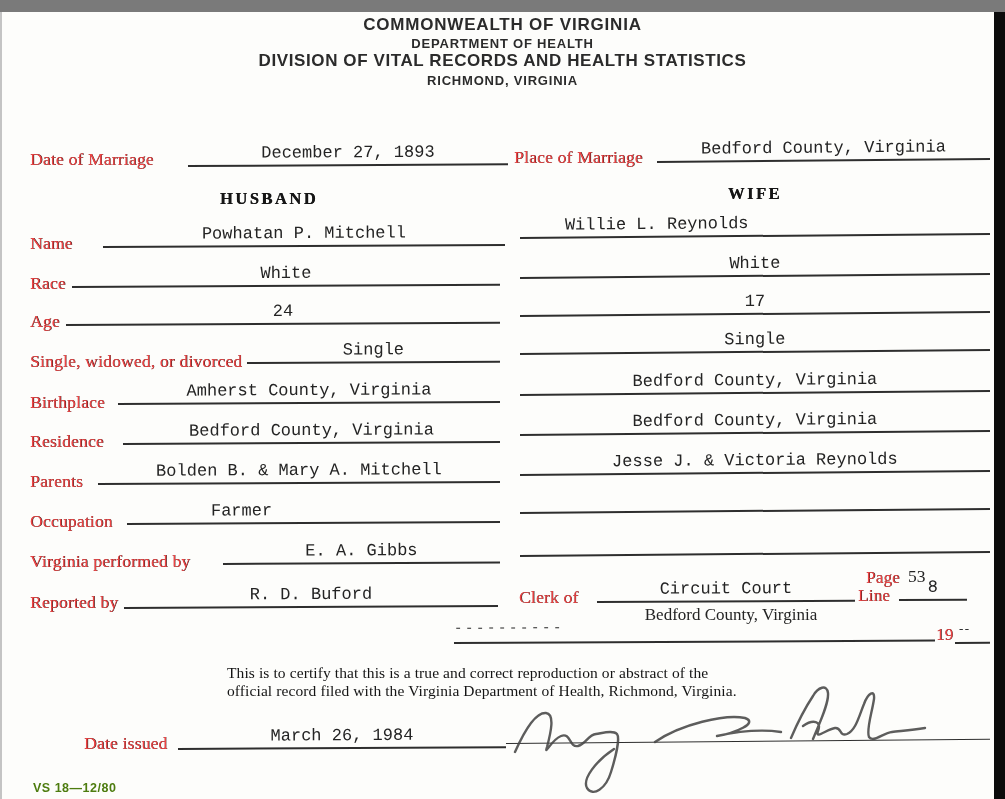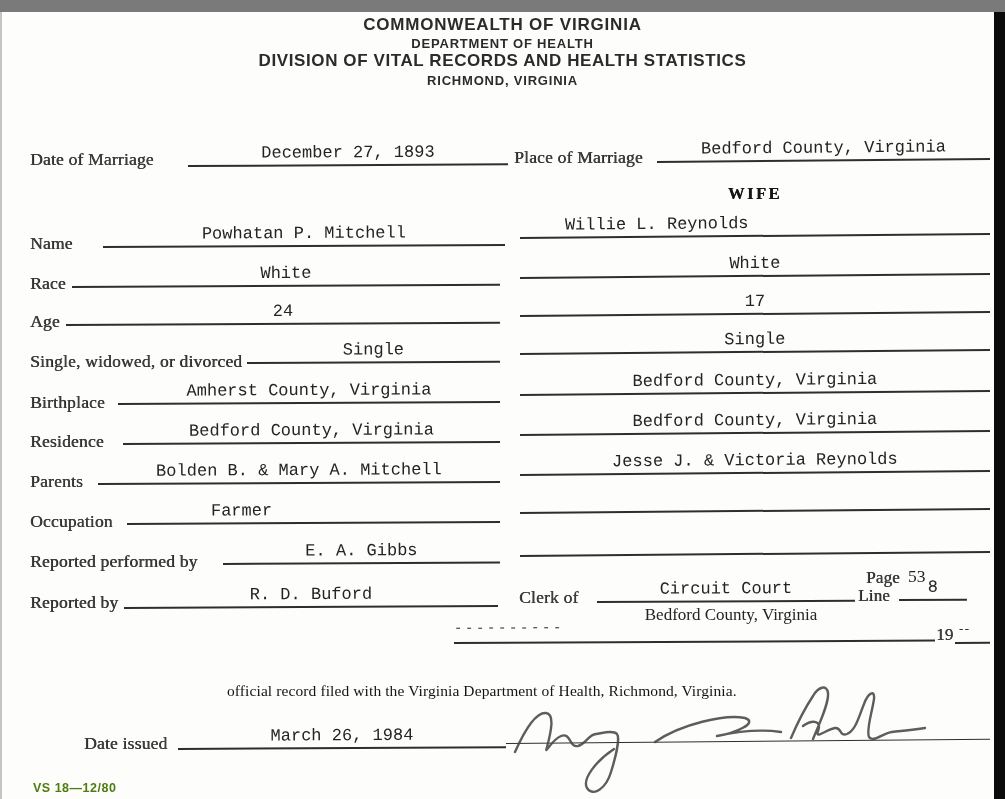--- a/index.html
+++ b/index.html
@@ -16,21 +16,21 @@
   .hdr {
     position:absolute; left:0; width:1005px; text-align:center;
     font-family:"Liberation Sans", sans-serif; font-weight:bold; color:#2b2b2b;
   }
   .hdr1 { top:3px;  font-size:17px;   letter-spacing:.8px; }
   .hdr2 { top:24px; font-size:13px;   letter-spacing:.8px; }
   .hdr3 { top:39px; font-size:17px;   letter-spacing:.6px; }
   .hdr4 { top:61px; font-size:13px;   letter-spacing:.8px; }
 
   .lbl {
-    position:absolute; font-size:17.5px; color:#404040;
+    position:absolute; font-size:17.5px; color:#ef4444;
     letter-spacing:.2px; text-shadow:.4px 0 0 #141414; white-space:nowrap;
   }
   .lbl-sm { font-size:17px; }
   .lbl-lg { font-size:18px; }
 
   .colhdr {
     position:absolute; font-weight:bold; font-size:16.5px; letter-spacing:2.5px;
     text-align:center; text-shadow:.3px 0 0 #141414;
   }
 
@@ -77,20 +77,21 @@
 
   <span class="lbl" style="left:30px; top:137px">Date of Marriage</span>
   <div class="fline h" style="left:188px; top:129px; width:320px">
     <span class="val">December 27, 1893</span>
   </div>
   <span class="lbl" style="left:514px; top:135px">Place of Marriage</span>
   <div class="fline w" style="left:657px; top:125px; width:333px">
     <span class="val">Bedford County, Virginia</span>
   </div>
 
+  <div class="colhdr" style="left:30px;  top:177px; width:478px">HUSBAND</div>
   <div class="colhdr" style="left:520px; top:172px; width:470px">WIFE</div>
 
   <span class="lbl" style="left:30px; top:221px">Name</span>
   <div class="fline h" style="left:103px; top:210px; width:402px">
     <span class="val">Powhatan P. Mitchell</span>
   </div>
   <div class="fline w val-left" style="left:520px; top:201px; width:470px">
     <span class="val pad45">Willie L. Reynolds</span>
   </div>
 
@@ -143,21 +144,21 @@
   </div>
 
   <span class="lbl" style="left:30px; top:499px">Occupation</span>
   <div class="fline h val-left" style="left:127px; top:487px; width:373px">
     <span class="val pad84">Farmer</span>
   </div>
   <div class="fline w" style="left:520px; top:476px; width:470px">
     <span class="val"></span>
   </div>
 
-  <span class="lbl" style="left:30px; top:539px">Reported performed by</span>
+  <span class="lbl" style="left:30px; top:539px">Virginia performed by</span>
   <div class="fline h" style="left:223px; top:527px; width:277px">
     <span class="val">E. A. Gibbs</span>
   </div>
   <div class="fline w" style="left:520px; top:519px; width:470px">
     <span class="val"></span>
   </div>
 
   <span class="lbl lbl-sm" style="left:866px; top:556px">Page</span>
   <span class="mono" style="position:absolute; left:908px; top:554px; font-size:17.5px">53</span>
   <span class="lbl lbl-sm" style="left:858px; top:574px">Line</span>
@@ -175,20 +176,21 @@
   </div>
   <div class="clerk-sub mono" style="left:597px; top:594px; width:268px">Bedford County, Virginia</div>
 
   <div class="fline h val-left" style="left:454px; top:606px; width:481px">
     <span class="val dashes">----------</span>
   </div>
   <span class="lbl lbl-sm" style="left:936px; top:613px">19</span>
   <span class="sup-dashes mono" style="left:959px; top:609px">--</span>
   <div class="fline h" style="left:955px; top:606px; width:35px"></div>
 
+  <div class="cert" style="top:652px">This is to certify that this is a true and correct reproduction or abstract of the</div>
   <div class="cert" style="top:670px">official record filed with the Virginia Department of Health, Richmond, Virginia.</div>
 
   <span class="lbl" style="left:84px; top:721px">Date issued</span>
   <div class="fline h" style="left:178px; top:712px; width:328px">
     <span class="val">March 26, 1984</span>
   </div>
 
   <div class="sigline"></div>
   <svg class="sig-svg" width="520" height="130" viewBox="0 0 520 130" fill="none" stroke="#474747" stroke-width="2.4" stroke-linecap="round" stroke-linejoin="round" opacity="0.88" aria-label="Mary L. Fisher">
     <path d="M30 80 C 38 62, 50 40, 61 41 C 70 42, 66 60, 62 75 C 59 85, 66 68, 76 64 C 86 60, 84 76, 93 74 C 101 72, 103 63, 111 62 C 118 61, 128 58, 132 62 C 135 66, 131 84, 126 100 C 121 117, 108 125, 102 116 C 97 107, 111 89, 129 77"></path>

